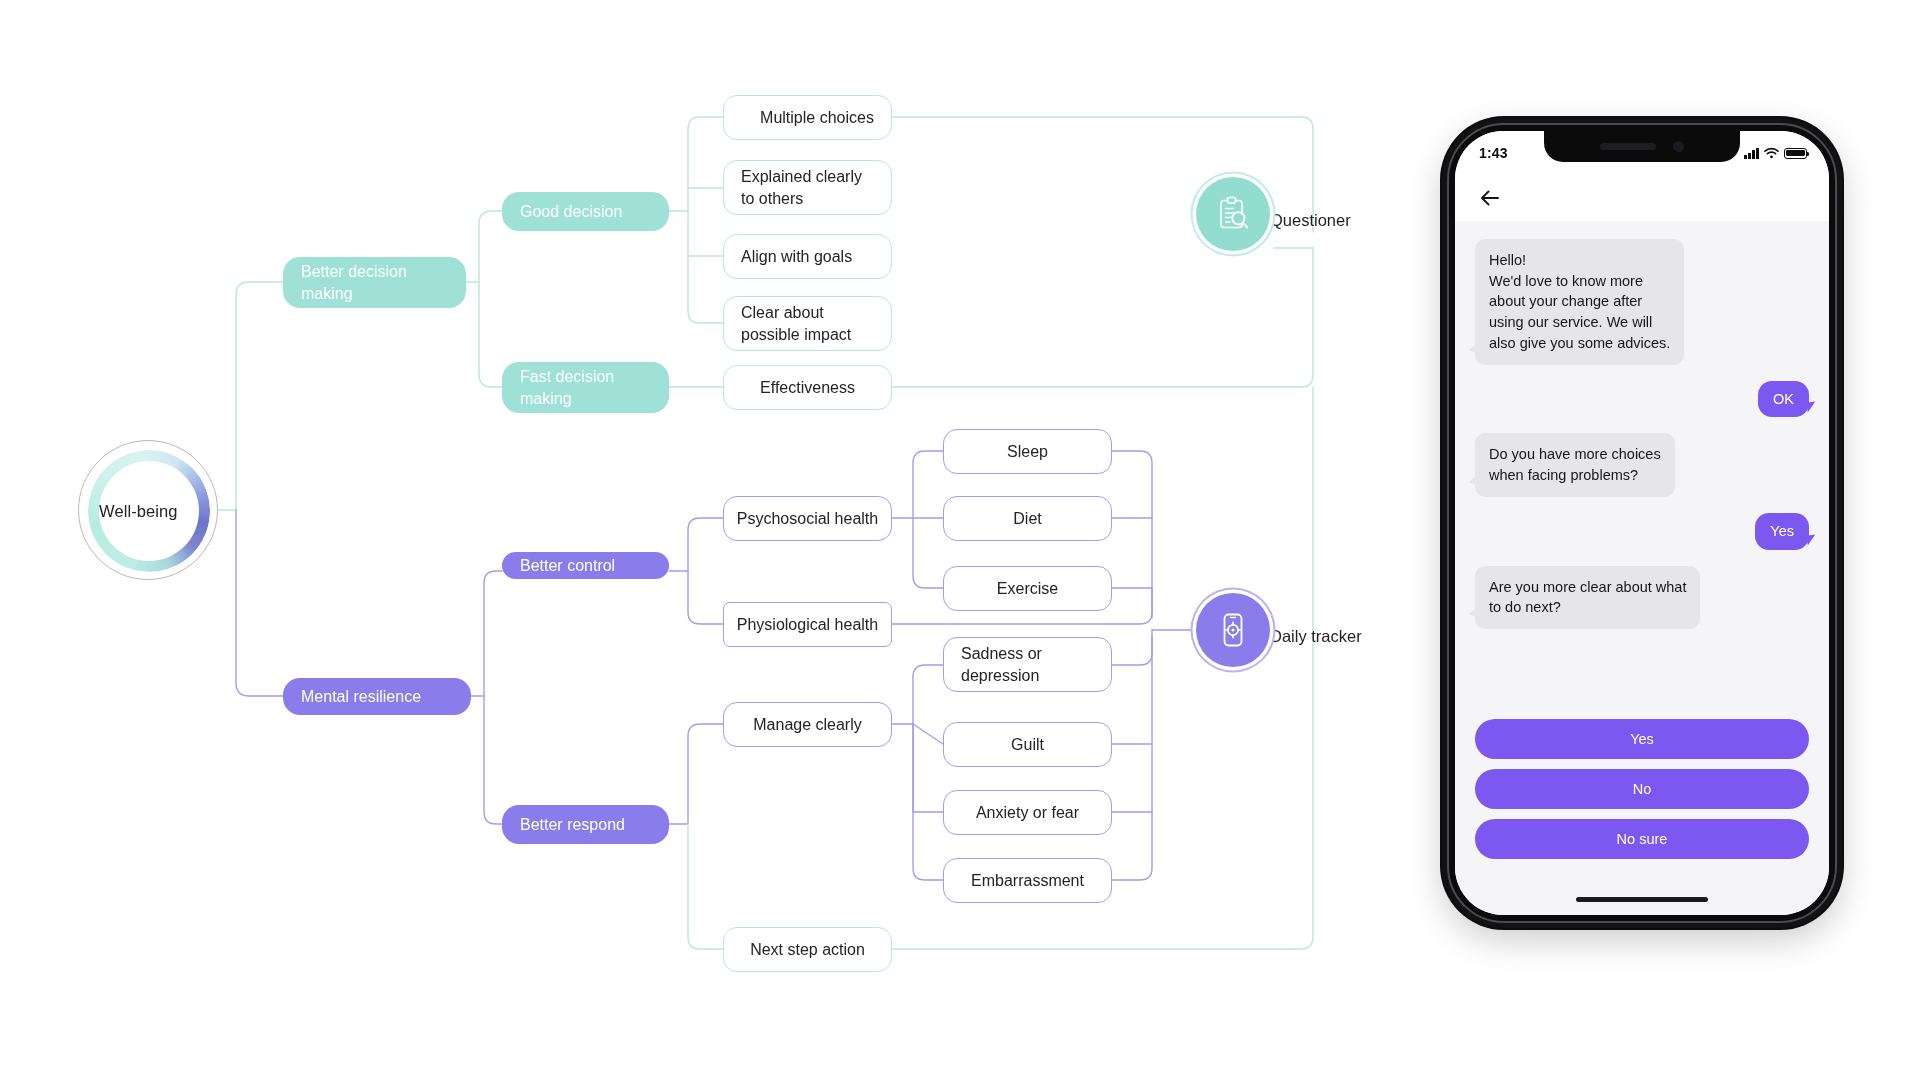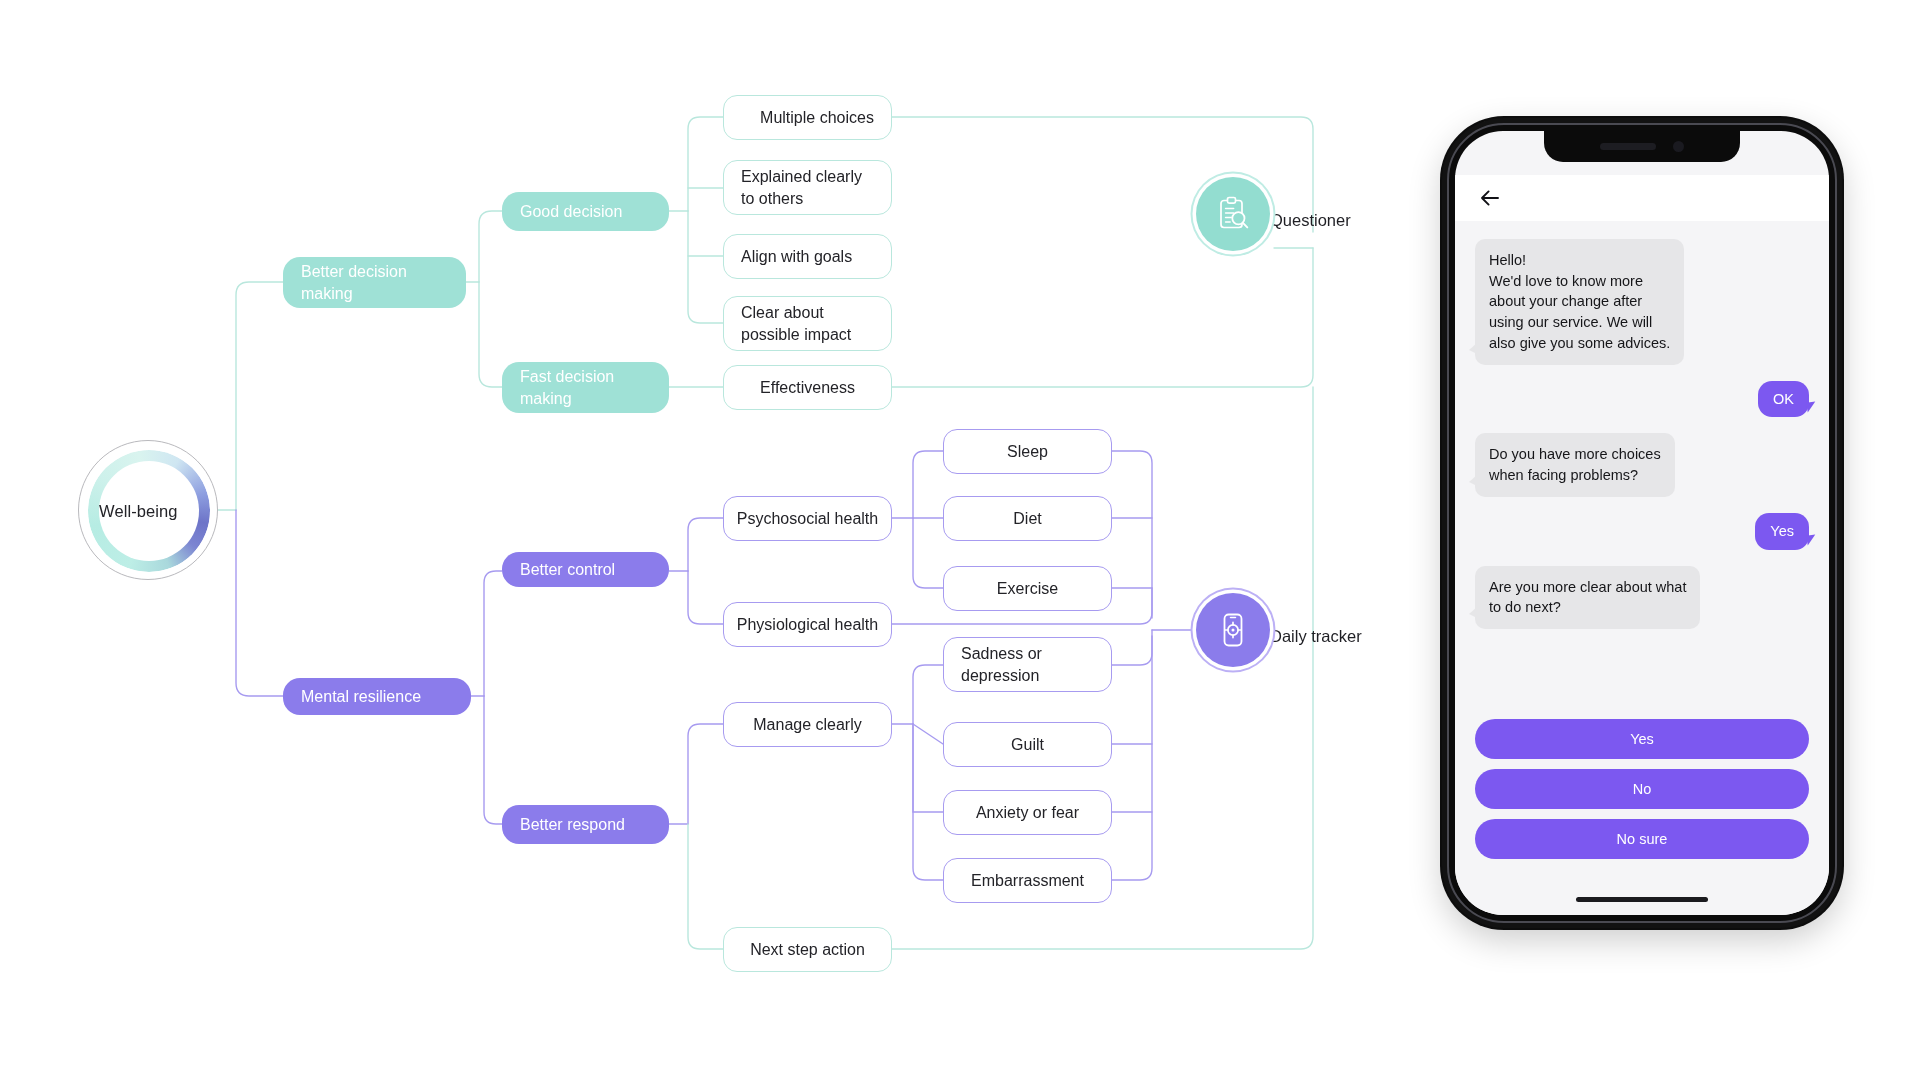--- a/index.html
+++ b/index.html
@@ -272,21 +272,21 @@
 
   <div class="pill teal" style="left:502px;top:192px;width:167px;height:39px;">
     <span class="txt">Good decision</span>
   </div>
 
   <div class="pill teal two-line" style="left:502px;top:362px;width:167px;height:51px;">
     <span class="txt">Fast decision
 making</span>
   </div>
 
-  <div class="pill purple" style="left:502px;top:552px;width:167px;height:35px;">
+  <div class="pill purple" style="left:502px;top:552px;width:167px;height:27px;">
     <span class="txt">Better control</span>
   </div>
 
   <div class="pill purple" style="left:502px;top:805px;width:167px;height:39px;">
     <span class="txt">Better respond</span>
   </div>
 
   <div class="obox center" style="left:723px;top:95px;width:169px;height:45px;padding-left:31px;">
     <span>Multiple choices</span>
   </div>
@@ -306,21 +306,21 @@
   </div>
 
   <div class="obox center" style="left:723px;top:365px;width:169px;height:45px;">
     <span>Effectiveness</span>
   </div>
 
   <div class="obox purple center" style="left:723px;top:496px;width:169px;height:45px;">
     <span>Psychosocial health</span>
   </div>
 
-  <div class="obox purple center" style="left:723px;top:602px;width:169px;height:45px;">
+  <div class="obox purple center" style="left:723px;top:602px;width:169px;height:45px;border-radius:7px;">
     <span>Physiological health</span>
   </div>
 
   <div class="obox purple center" style="left:723px;top:702px;width:169px;height:45px;">
     <span>Manage clearly</span>
   </div>
 
   <div class="obox center" style="left:723px;top:927px;width:169px;height:45px;">
     <span>Next step action</span>
   </div>
@@ -384,20 +384,37 @@
     <div class="phone-outer"></div>
     <div class="phone-band"></div>
 
     <div class="phone-screen">
 
       <div class="notch">
         <div class="speaker"></div>
         <div class="cam"></div>
       </div>
 
+      <div class="statusbar">
+        <span class="status-time">1:43</span>
+        <span class="status-icons">
+          <span class="bars">
+              <i></i>
+              <i></i>
+              <i></i>
+              <i></i>
+            </span>
+          <svg width="15" height="12" viewBox="0 0 15 12">
+            <path d="M1 4.2A9.6 9.6 0 0114 4.2" stroke="#0c0c0c" stroke-width="1.6" fill="none" stroke-linecap="round"></path>
+            <path d="M3.4 6.7a6 6 0 018.2 0" stroke="#0c0c0c" stroke-width="1.6" fill="none" stroke-linecap="round"></path>
+            <circle cx="7.5" cy="9.8" r="1.4" fill="#0c0c0c"></circle>
+          </svg>
+          <span class="batt"></span>
+        </span>
+      </div>
 
       <div class="navbar">
         <svg class="back-arrow" viewBox="0 0 26 26" fill="none">
           <path d="M21 13H5M5 13l6.6-6.6M5 13l6.6 6.6" stroke="#111116" stroke-width="1.9" stroke-linecap="round" stroke-linejoin="round"></path>
         </svg>
       </div>
 
       <div class="chat-area">
 
         <div class="bubble-row left">

